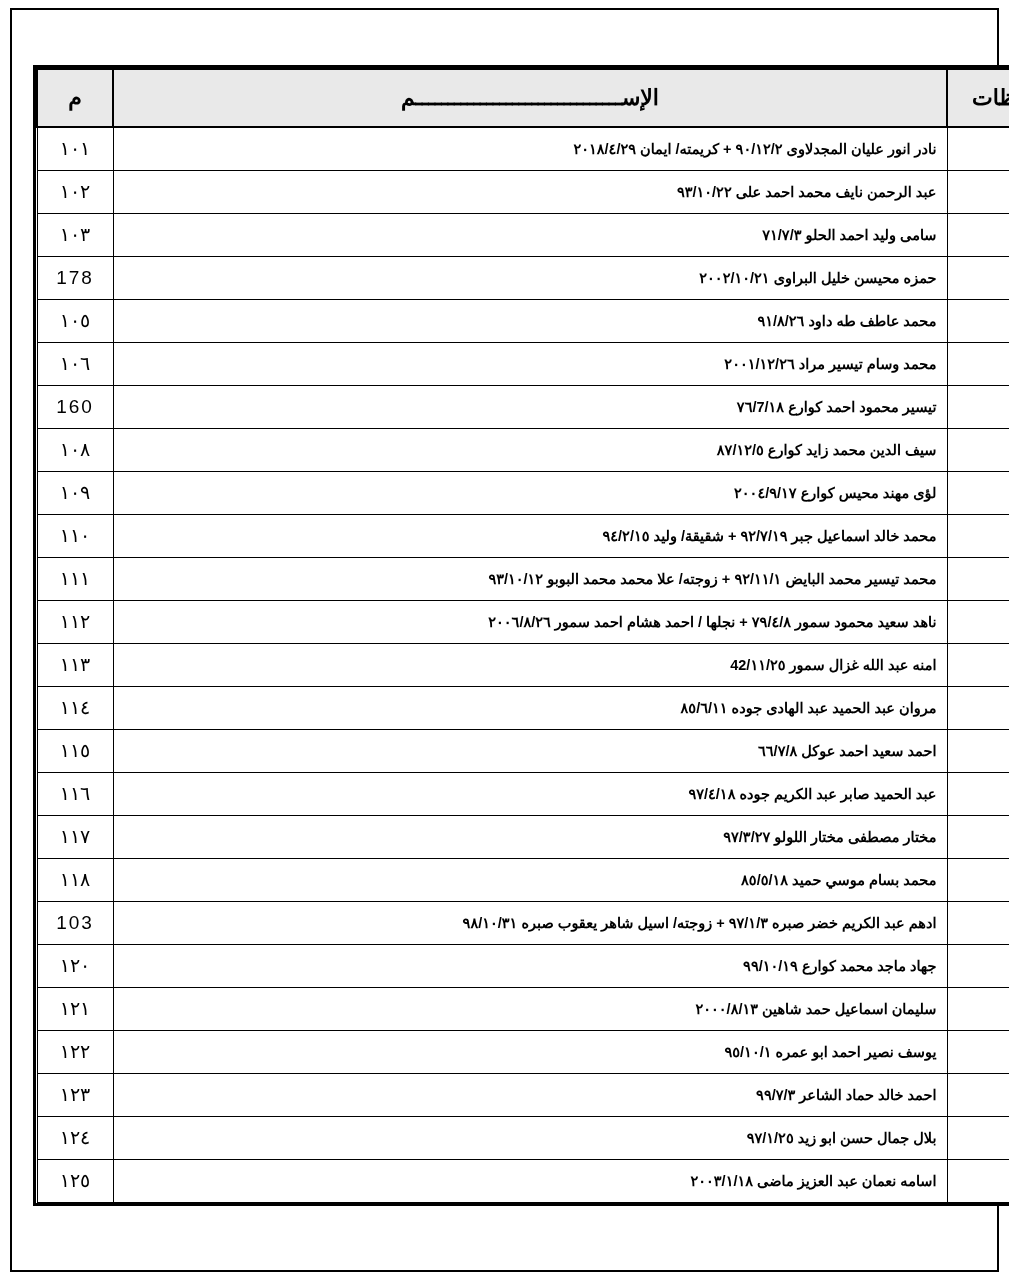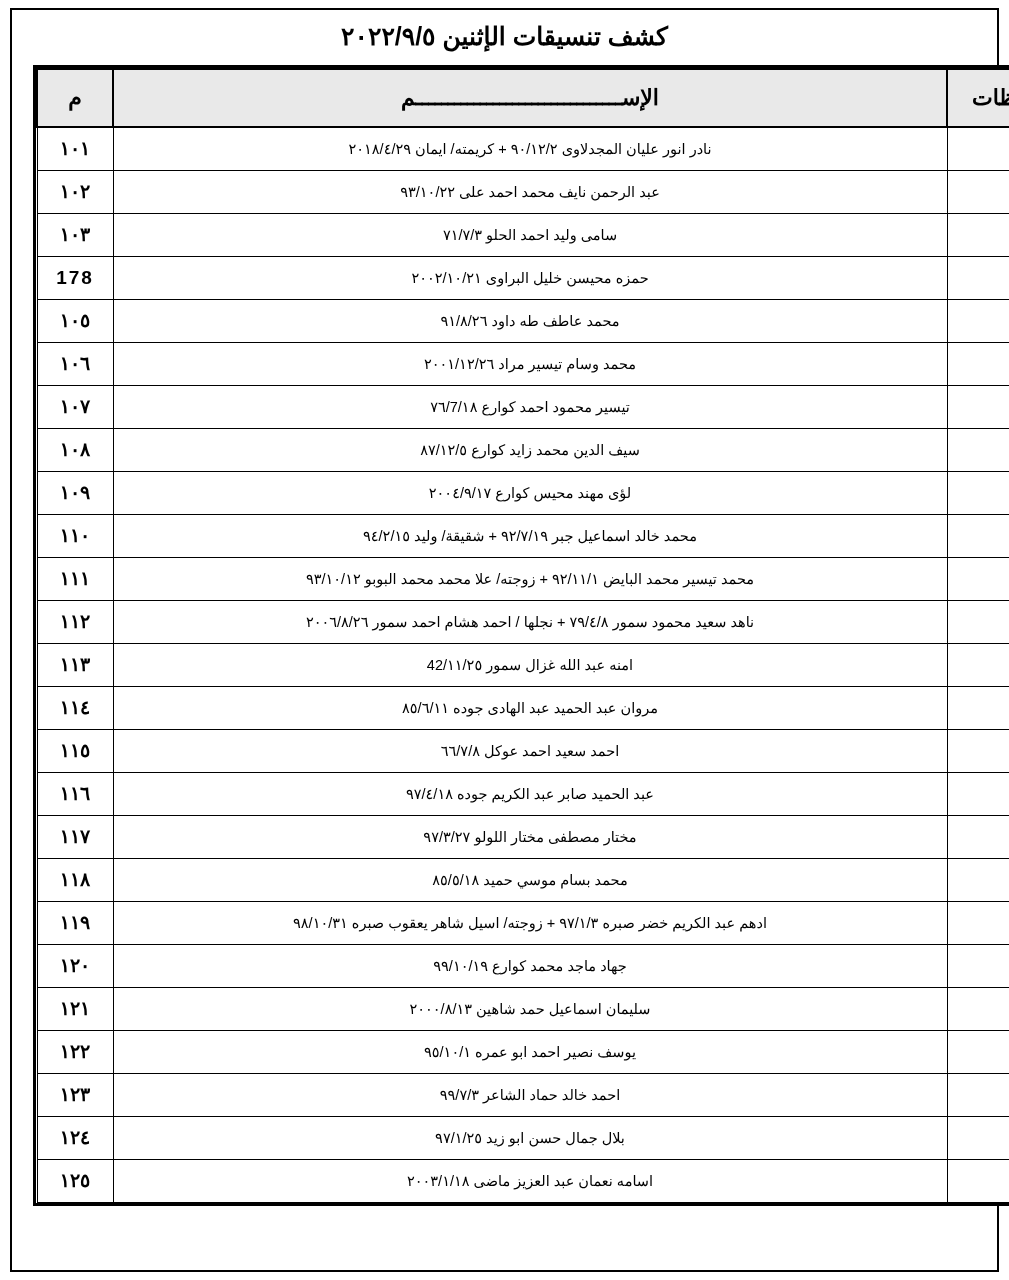--- a/index.html
+++ b/index.html
@@ -64,29 +64,28 @@
   th.col-num { width: 76px; }
   th.col-name { width: 834px; }
   th.col-notes { width: 134px; }
 
   .sheet tbody tr { height: 43px; }
 
   td.num {
     width: 76px;
     text-align: center;
     font-size: 19px;
-    font-weight: bold;
+    font-weight: normal;
     letter-spacing: 2px;
     background: #ffffff;
   }
   td.name {
     width: 730px;
-    text-align: center;
     font-size: 14.5px;
-    font-weight: normal;
+    font-weight: bold;
     padding: 4px 10px;
     white-space: nowrap;
     overflow: hidden;
   }
   td.notes {
     width: 134px;
     background: #ffffff;
   }
   
   table.sheet {
@@ -98,21 +97,20 @@
   }
   td.num { border-right: 2px solid #000000; border-left: 2px solid #000000; }
   td.notes { border-left: 2px solid #000000; border-right: 2px solid #000000; }
 </style>
 </head>
 <body>
 
 <div class="page">
   <div class="page-border"></div>
 
-  <div class="doc-title">كشف تنسيقات الإثنين ٢٠٢٢/٩/٥</div>
 
   <table class="sheet">
     <thead>
       <tr>
         <th class="col-notes">ملاحظات</th>
         <th class="col-name">الإســــــــــــــــــــــــــــــــم</th>
         <th class="col-num">م</th>
       </tr>
     </thead>
     <tbody id="rows-body">
@@ -142,21 +140,21 @@
           <td class="num">١٠٥</td>
         </tr>
         <tr>
           <td class="notes"></td>
           <td class="name">محمد وسام تيسير مراد ٢٠٠١/١٢/٢٦</td>
           <td class="num">١٠٦</td>
         </tr>
         <tr>
           <td class="notes"></td>
           <td class="name">تيسير محمود احمد كوارع ٧٦/7/١٨</td>
-          <td class="num">١٠٧</td>
+          <td class="num">160</td>
         </tr>
         <tr>
           <td class="notes"></td>
           <td class="name">سيف الدين محمد زايد كوارع ٨٧/١٢/٥</td>
           <td class="num">١٠٨</td>
         </tr>
         <tr>
           <td class="notes"></td>
           <td class="name">لؤى مهند محيس كوارع ٢٠٠٤/٩/١٧</td>
           <td class="num">١٠٩</td>
@@ -202,21 +200,21 @@
           <td class="num">١١٧</td>
         </tr>
         <tr>
           <td class="notes"></td>
           <td class="name">محمد بسام موسي حميد ٨٥/٥/١٨</td>
           <td class="num">١١٨</td>
         </tr>
         <tr>
           <td class="notes"></td>
           <td class="name">ادهم عبد الكريم خضر صبره ٩٧/١/٣ + زوجته/ اسيل شاهر يعقوب صبره ٩٨/١٠/٣١</td>
-          <td class="num">١١٩</td>
+          <td class="num">103</td>
         </tr>
         <tr>
           <td class="notes"></td>
           <td class="name">جهاد ماجد محمد كوارع ٩٩/١٠/١٩</td>
           <td class="num">١٢٠</td>
         </tr>
         <tr>
           <td class="notes"></td>
           <td class="name">سليمان اسماعيل حمد شاهين ٢٠٠٠/٨/١٣</td>
           <td class="num">١٢١</td>

